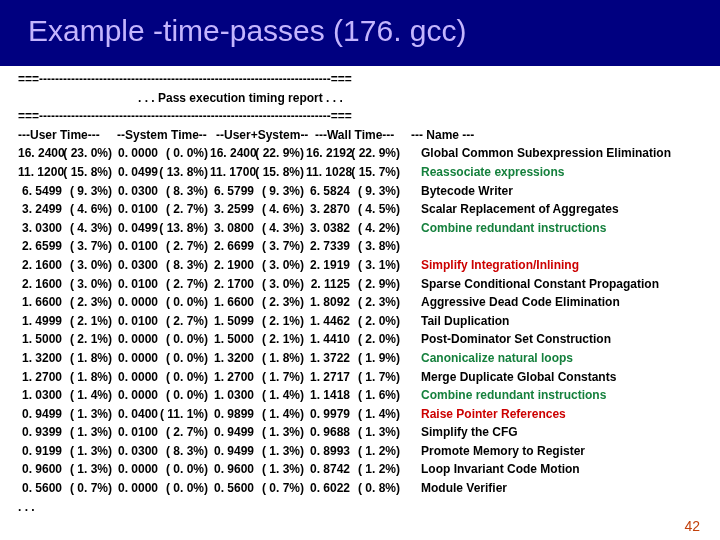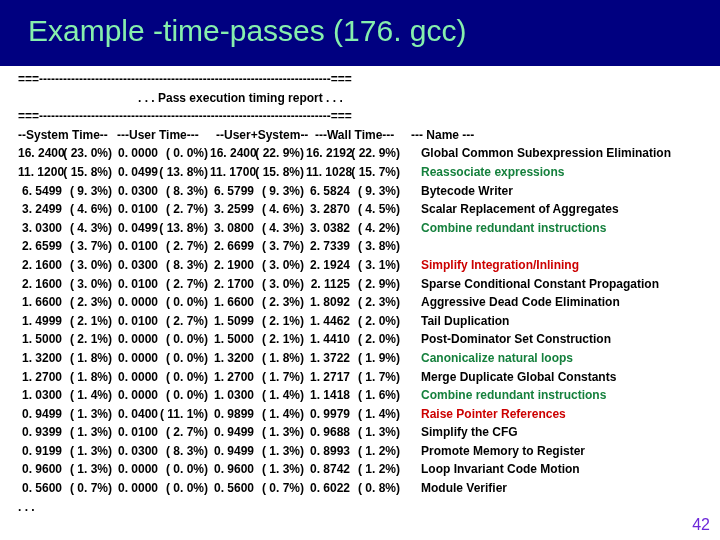--- a/index.html
+++ b/index.html
@@ -7,21 +7,21 @@
     padding: 0;
     width: 720px;
     height: 540px;
     background: #ffffff;
     font-family: Arial, Helvetica, sans-serif;
     overflow: hidden;
     position: relative;
   }
   .title-bar {
     background: #000080;
-    color: #86efac;
+    color: #c4b5fd;
     padding: 14px 28px 18px 28px;
     font-size: 30px;
     font-weight: normal;
     margin: 0;
   }
   .report {
     font-family: Arial, Helvetica, sans-serif;
     font-size: 12px;
     font-weight: bold;
     line-height: 1.55;
@@ -46,43 +46,43 @@
   .gap {
     width: 2px;
   }
   .name {
     padding-left: 21px;
   }
   .blue { color: #15803d; }
   .red  { color: #cc0000; }
   .page-num {
     position: absolute;
-    right: 10px;
+    right: 20px;
     bottom: 6px;
-    font-size: 16px;
-    color: #6d28d9;
+    font-size: 14px;
+    color: #c2410c;
   }
   .hdr-col {
     display: inline-block;
     text-align: left;
   }
 </style>
 </head>
 <body>
 
 <div class="title-bar">Example -time-passes (176. gcc)</div>
 
 <div class="report">
   <div class="header-line">===-------------------------------------------------------------------------===</div>
   <div class="header-line" style="padding-left:120px">. . . Pass execution timing report . . .</div>
   <div class="header-line">===-------------------------------------------------------------------------===</div>
 
   <div class="row">
+    <span class="hdr-col" style="width:99px">---User Time---</span>
     <span class="hdr-col" style="width:99px">--System Time--</span>
-    <span class="hdr-col" style="width:99px">---User Time---</span>
     <span class="hdr-col" style="width:99px">--User+System--</span>
     <span class="hdr-col" style="width:96px">---Wall Time---</span>
     <span class="hdr-col">--- Name ---</span>
   </div>
 
   <div id="rows">
       <div class="row">
         <span class="num">16. 2400</span>
         <span class="pct"> ( 23. 0%)</span>
         <span class="gap"></span>
@@ -168,21 +168,21 @@
       <div class="row">
         <span class="num">2. 1600</span>
         <span class="pct"> ( 3. 0%)</span>
         <span class="gap"></span>
         <span class="num">0. 0300</span>
         <span class="pct"> ( 8. 3%)</span>
         <span class="gap"></span>
         <span class="num">2. 1900</span>
         <span class="pct"> ( 3. 0%)</span>
         <span class="gap"></span>
-        <span class="num">2. 1924</span>
+        <span class="num">2. 1919</span>
         <span class="pct"> ( 3. 1%)</span>
         <span class="name red">Simplify Integration/Inlining</span>
       </div>
       <div class="row">
         <span class="num">2. 1600</span>
         <span class="pct"> ( 3. 0%)</span>
         <span class="gap"></span>
         <span class="num">0. 0100</span>
         <span class="pct"> ( 2. 7%)</span>
         <span class="gap"></span>

